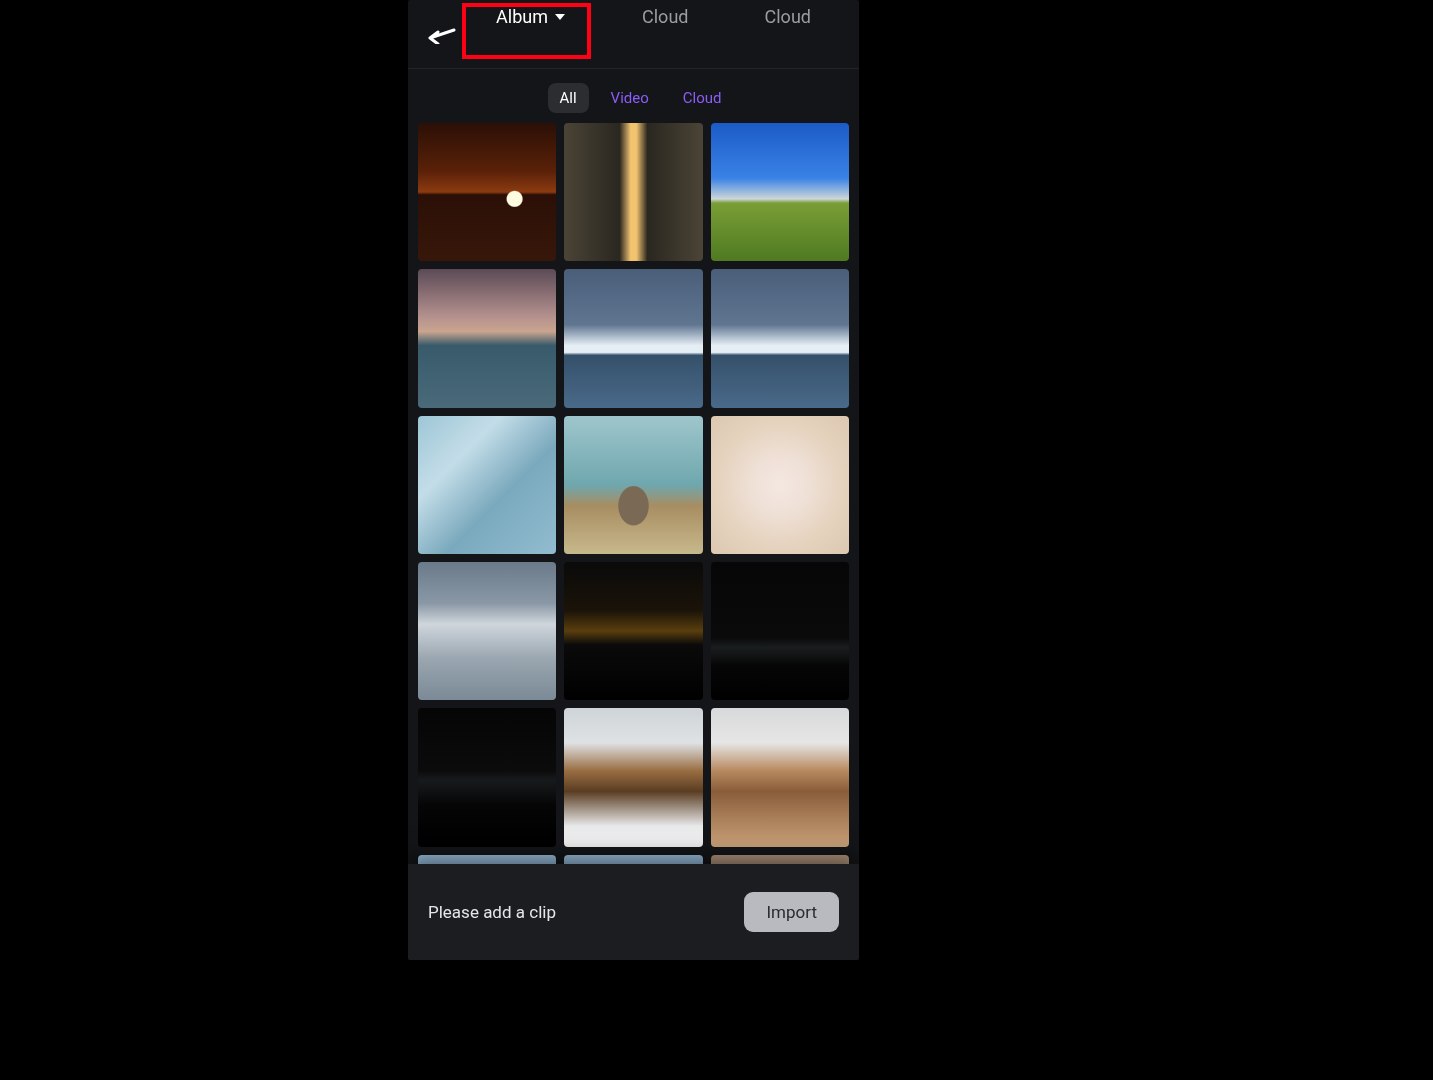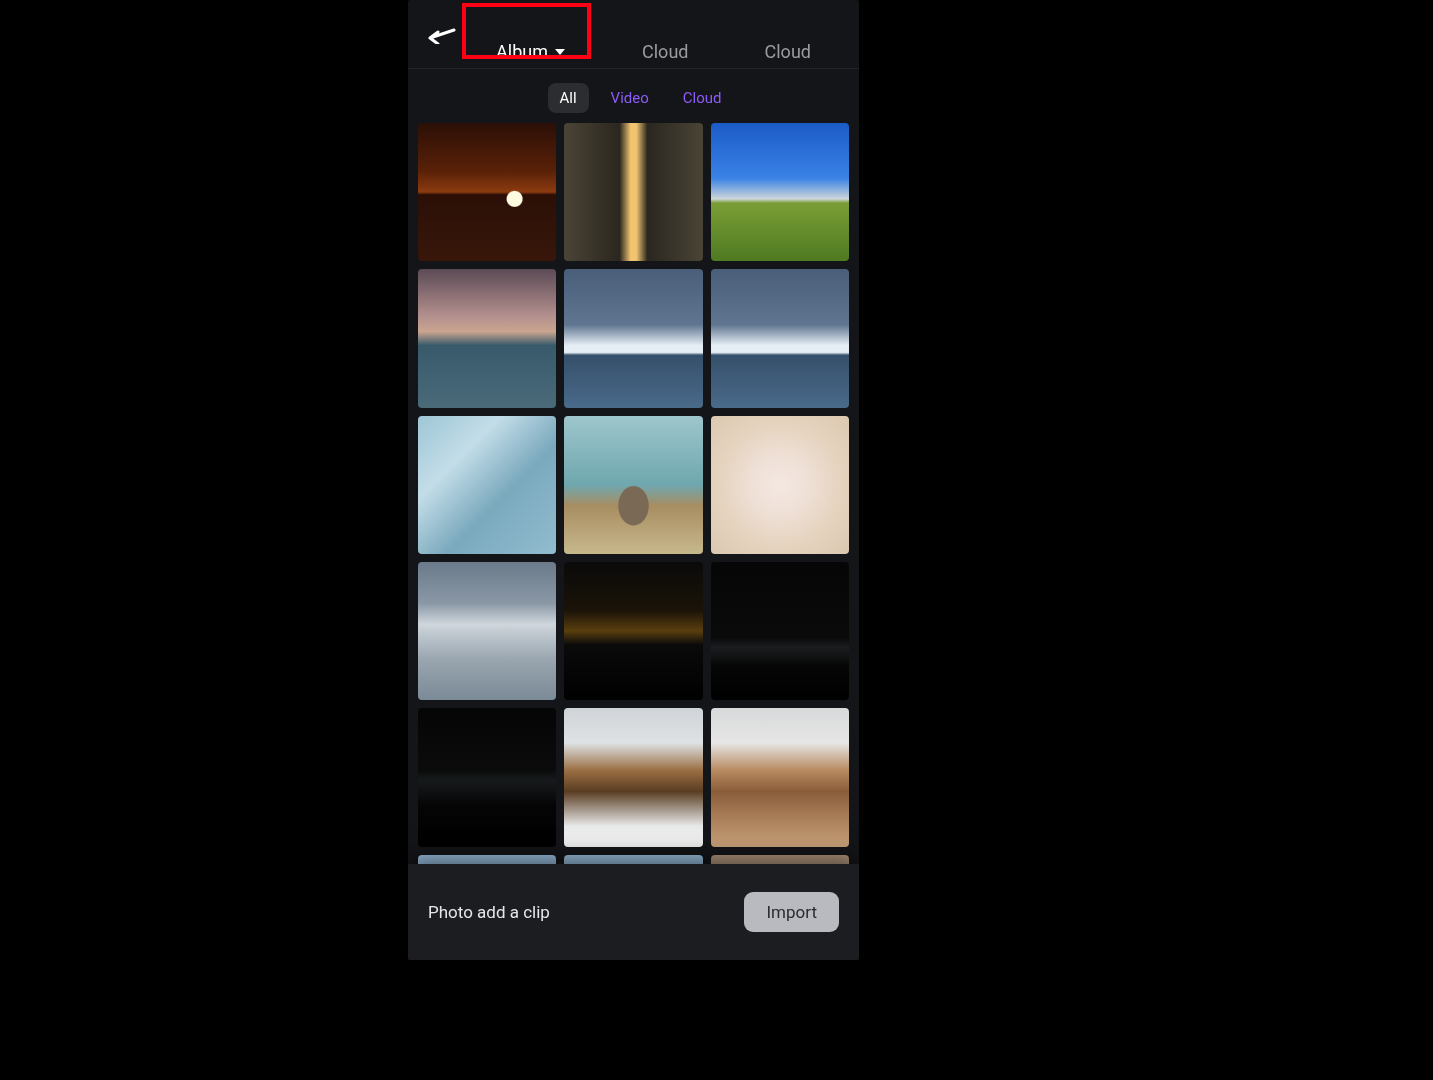--- a/index.html
+++ b/index.html
@@ -27,21 +27,21 @@
     color: #fff;
     display: flex;
     flex-direction: column;
     border-radius: 2px;
     overflow: hidden;
   }
   
   .topbar {
     position: relative;
     display: flex;
-    align-items: flex-end;
+    align-items: flex-start;
     height: 68px;
     border-bottom: 1px solid rgba(255,255,255,0.07);
   }
   .back-btn {
     position: absolute;
     left: 18px;
     top: 0;
     bottom: 0;
     display: flex;
     align-items: center;
@@ -291,20 +291,20 @@
           <div class="thumb short">
             <div class="tp tp-blue"></div>
           </div>
           <div class="thumb short">
             <div class="tp tp-tan"></div>
           </div>
         </div>
     </div>
 
     <div class="bottombar">
-      <div class="prompt">Photo add a clip</div>
+      <div class="prompt">Please add a clip</div>
       <div class="import-btn">
         <span>Import</span>
       </div>
     </div>
 
   </div>
 </div>
 
 </body></html>

